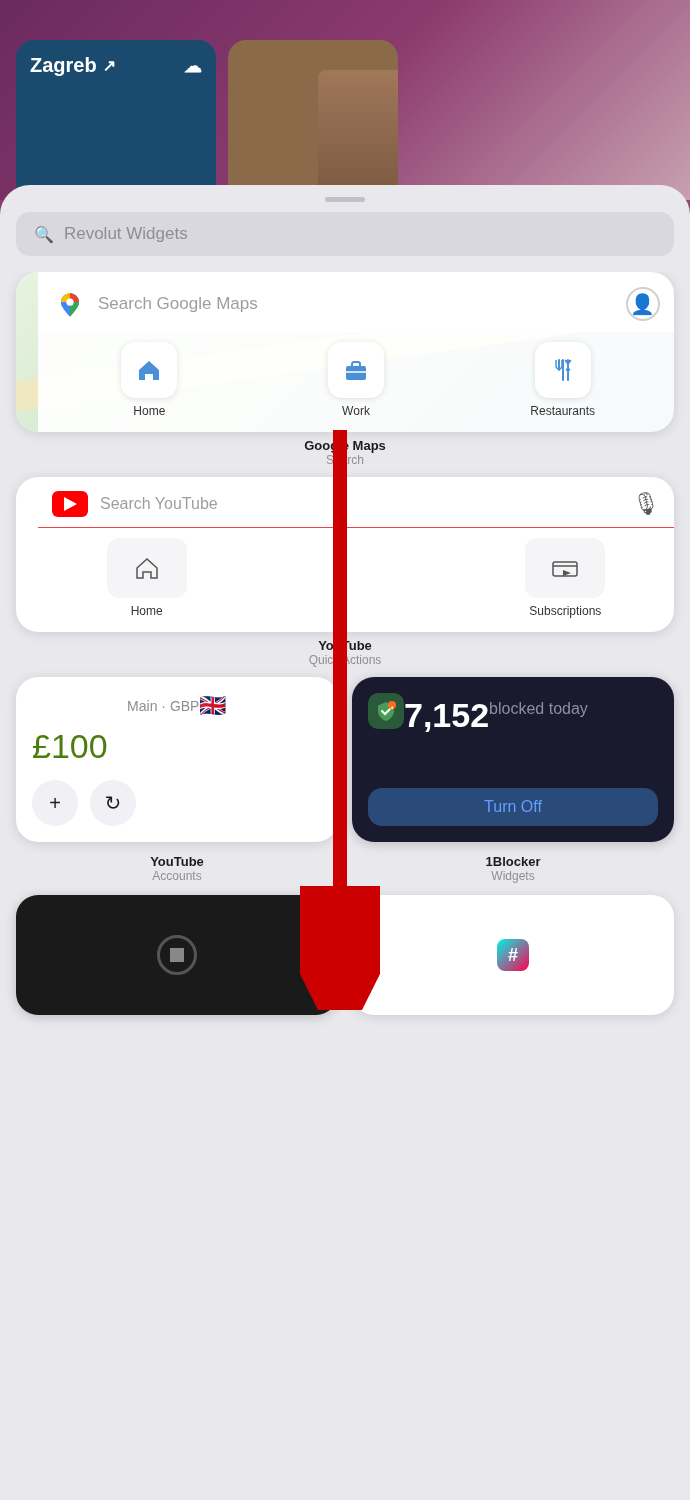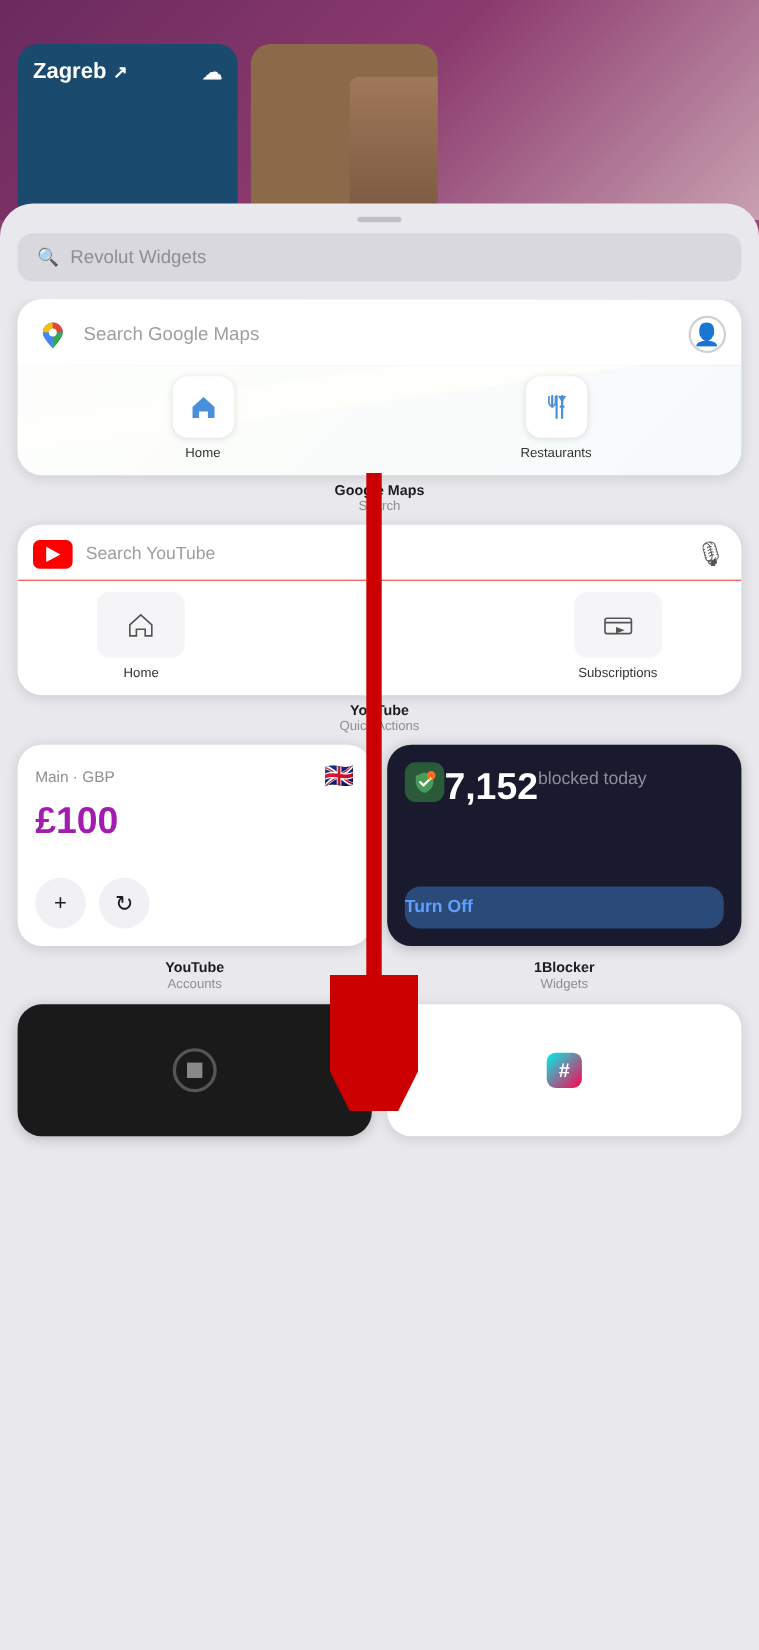--- a/index.html
+++ b/index.html
@@ -68,20 +68,21 @@
       padding: 0 16px 20px;
     }
 
     
     .widget-card {
       background: white;
       border-radius: 22px;
       margin-bottom: 16px;
       overflow: hidden;
       box-shadow: 0 2px 12px rgba(0,0,0,0.12);
+      padding-left: 22px;
     }
 
     .maps-widget {
       position: relative;
     }
 
     .maps-map-bg {
       position: absolute;
       top: 0; left: 0; right: 0; bottom: 0;
       background: linear-gradient(135deg, #e8f4e0 0%, #d4e8d0 30%, #b8d4c8 60%, #90b8d4 100%);
@@ -257,39 +258,39 @@
     .revolut-widget {
       flex: 1;
       background: white;
       border-radius: 22px;
       padding: 16px;
       box-shadow: 0 2px 12px rgba(0,0,0,0.12);
     }
 
     .revolut-header {
       display: flex;
-      justify-content: space-between;
+      justify-content: center;
       align-items: center;
       margin-bottom: 8px;
     }
 
     .revolut-label {
       font-size: 14px;
       color: #8e8e93;
     }
 
     .revolut-flag {
       font-size: 22px;
     }
 
     .revolut-amount {
       font-size: 34px;
-      font-weight: 700;
-      color: #a21caf;
-      margin-bottom: 32px;
+      font-weight: 400;
+      color: #4d7c0f;
+      margin-bottom: 14px;
     }
 
     .revolut-actions {
       display: flex;
       gap: 12px;
     }
 
     .revolut-action-btn {
       width: 46px;
       height: 46px;
@@ -339,22 +340,23 @@
       text-align: center;
       margin-bottom: 12px;
     }
 
     .blocker-btn {
       background: #2a4a7a;
       color: #60a0ff;
       border-radius: 14px;
       padding: 10px 0;
       width: 100%;
+      text-align: center;
       font-size: 16px;
-      font-weight: 700;
+      font-weight: 400;
       cursor: pointer;
     }
 
     
     .bottom-small-row {
       display: flex;
       gap: 14px;
     }
 
     .small-widget-dark {
@@ -494,20 +496,30 @@
           <div class="maps-shortcut-icon-wrap">
             <svg width="28" height="28" viewBox="0 0 28 28" fill="none">
               <path d="M4 14L14 5L24 14V24H18V18H10V24H4V14Z" fill="#4a90d9"></path>
             </svg>
           </div>
           <span class="maps-shortcut-label">Home</span>
         </div>
         <div class="maps-shortcut">
           <div class="maps-shortcut-icon-wrap">
             <svg width="28" height="28" viewBox="0 0 28 28" fill="none">
+              <rect x="4" y="10" width="20" height="14" rx="2" fill="#4a90d9"></rect>
+              <path d="M10 10V8C10 6.9 10.9 6 12 6H16C17.1 6 18 6.9 18 8V10" stroke="#4a90d9" stroke-width="2" fill="none"></path>
+              <line x1="4" y1="16" x2="24" y2="16" stroke="white" stroke-width="1.5"></line>
+            </svg>
+          </div>
+          <span class="maps-shortcut-label">Work</span>
+        </div>
+        <div class="maps-shortcut">
+          <div class="maps-shortcut-icon-wrap">
+            <svg width="28" height="28" viewBox="0 0 28 28" fill="none">
               <line x1="10" y1="4" x2="10" y2="14" stroke="#4a90d9" stroke-width="2" stroke-linecap="round"></line>
               <line x1="14" y1="4" x2="14" y2="24" stroke="#4a90d9" stroke-width="2" stroke-linecap="round"></line>
               <path d="M7 4V10C7 12 9 13 9 13H11C11 13 13 12 13 10V4" stroke="#4a90d9" stroke-width="1.5" fill="none"></path>
               <line x1="19" y1="4" x2="19" y2="24" stroke="#4a90d9" stroke-width="2" stroke-linecap="round"></line>
               <path d="M16 4 C16 4 19 7 19 11 C19 13 17 14 17 14H21C21 14 19 13 19 11 C19 7 22 4 22 4" stroke="#4a90d9" stroke-width="1.5" fill="#4a90d9"></path>
             </svg>
           </div>
           <span class="maps-shortcut-label">Restaurants</span>
         </div>
       </div>

